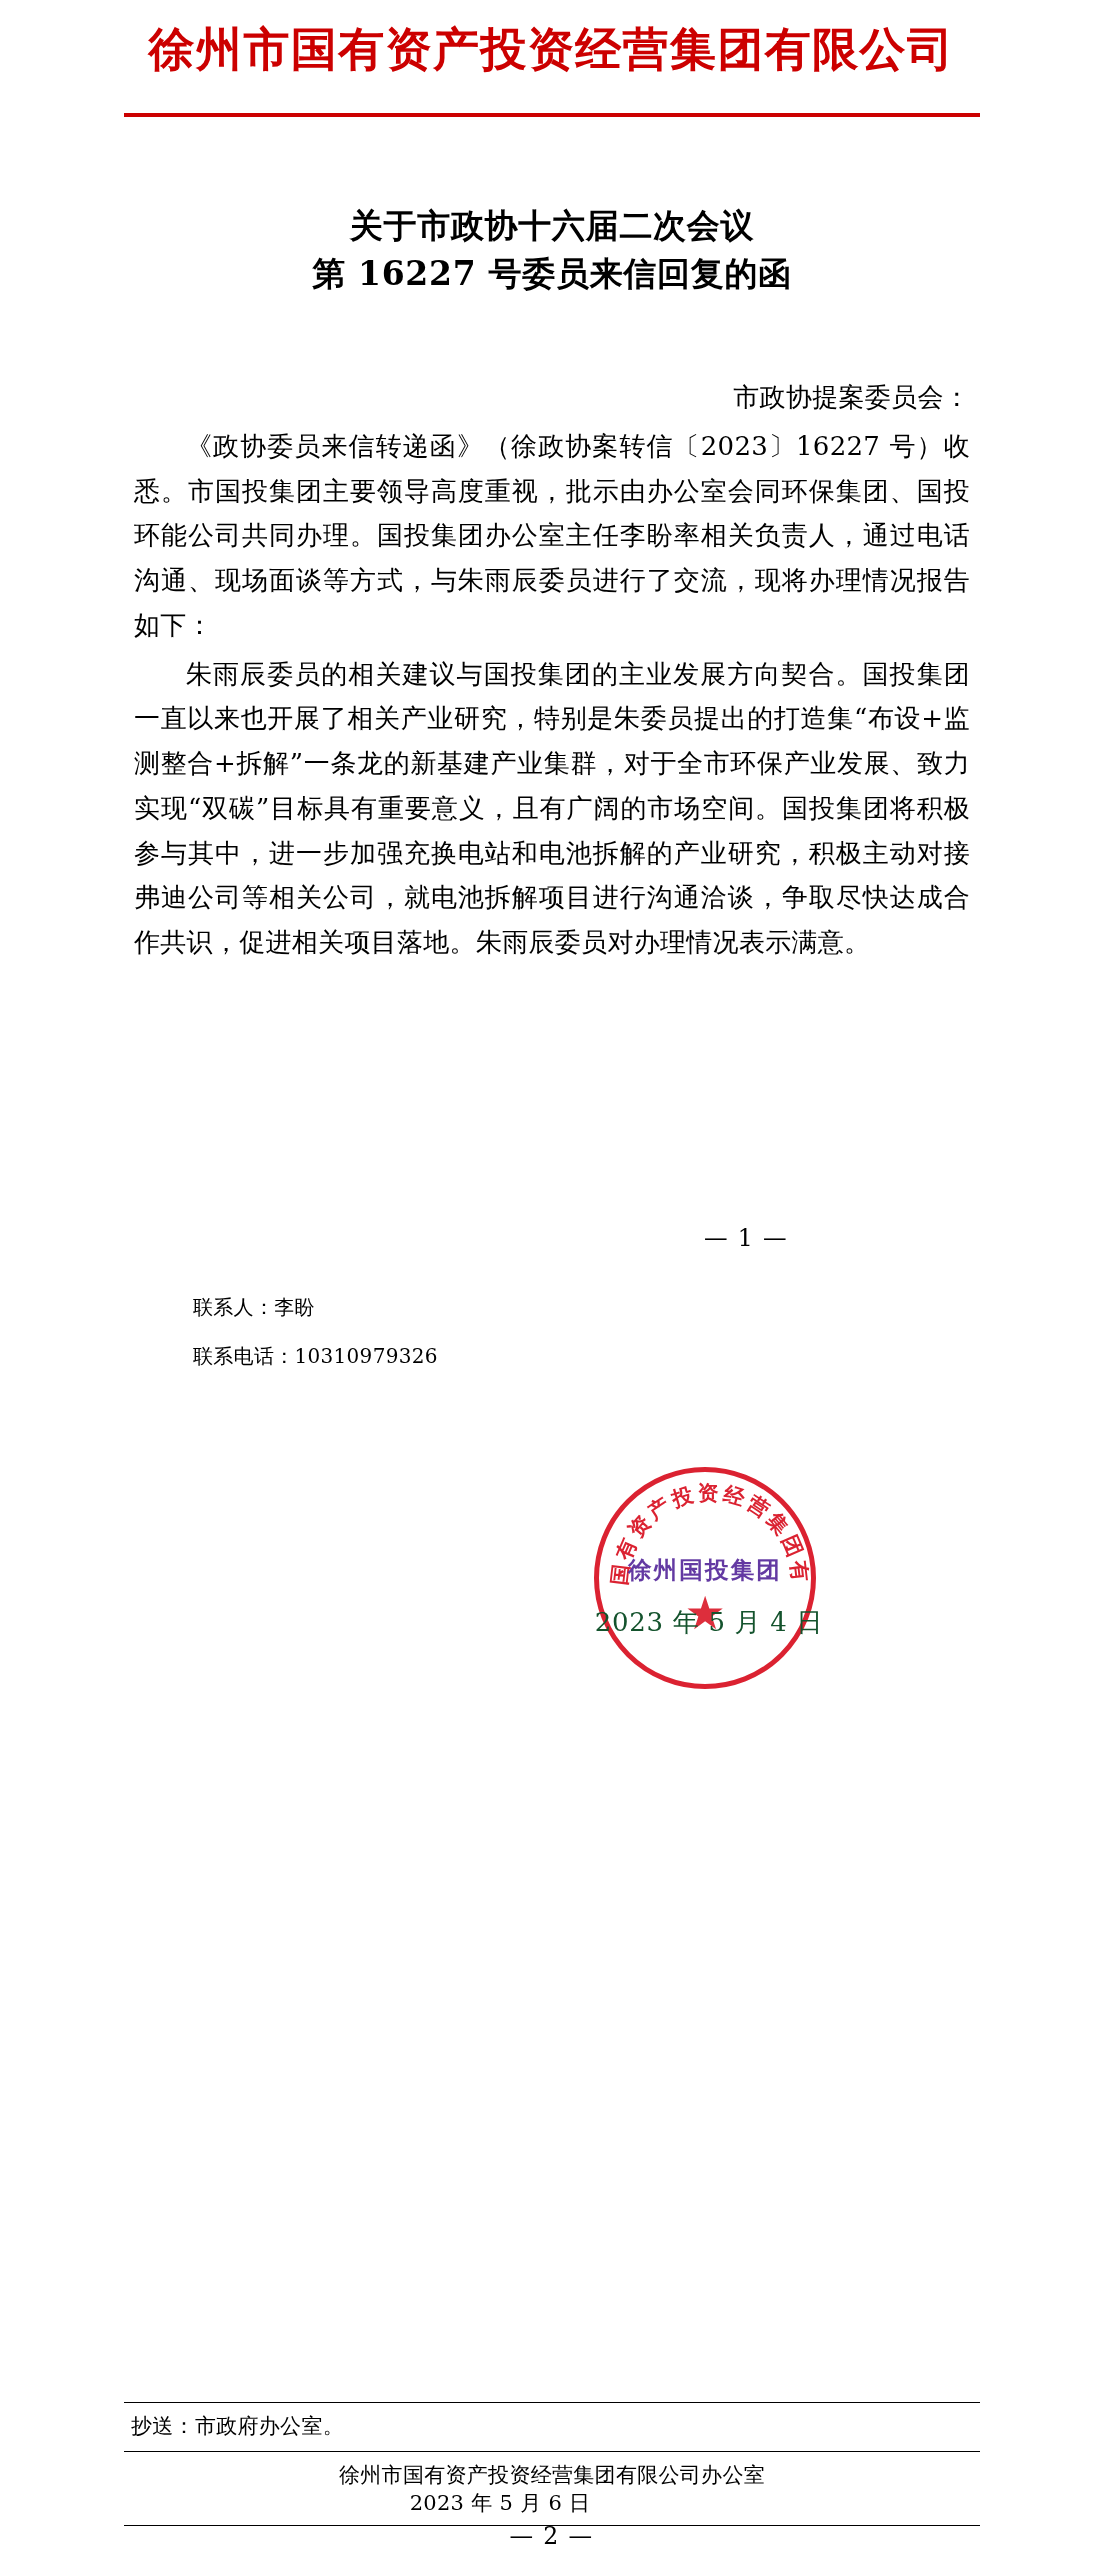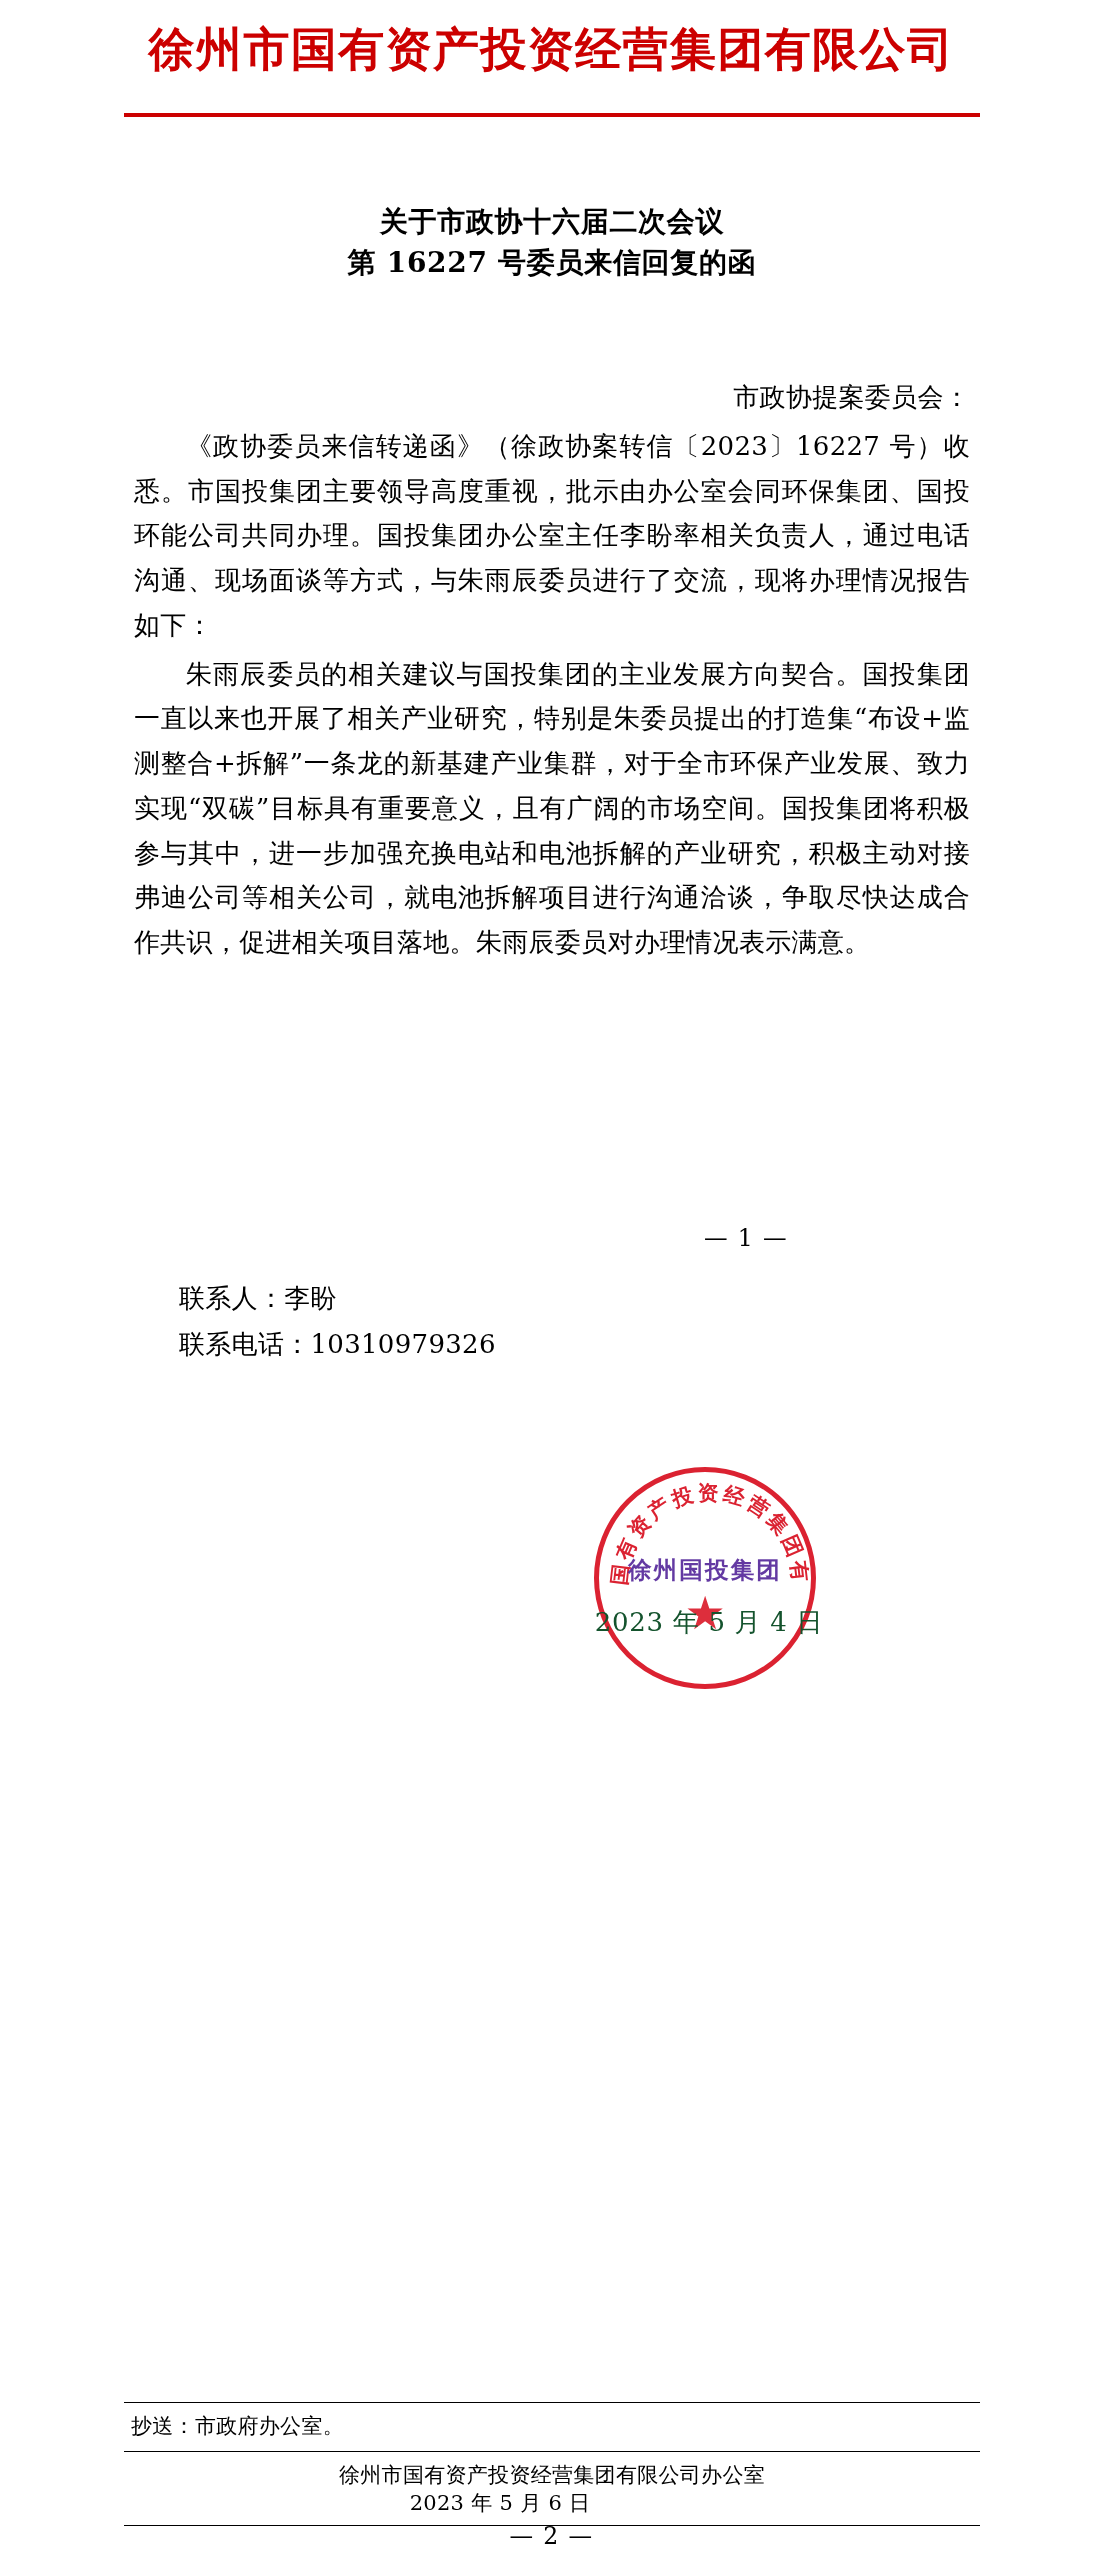--- a/index.html
+++ b/index.html
@@ -51,21 +51,21 @@
   }
 
   
   .doc-title {
     position: absolute;
     left: 124px;
     top: 202px;
     width: 856px;
     text-align: center;
     font-weight: bold;
-    font-size: 28px;
+    font-size: 33px;
     line-height: 1.45;
     letter-spacing: 0.7px;
   }
   .doc-title .line2 {
     display: block;
   }
 
   
   .body-block {
     position: absolute;
@@ -106,24 +106,24 @@
   }
 
   
   .contact-block {
     position: absolute;
     left: 179px;
     top: 1276px;
     width: 626px;
   }
   .contact-line {
-    font-size: 26px;
+    font-size: 20px;
     line-height: 1.75;
     letter-spacing: 0.3px;
-    margin: 0;
+    margin: 14px;
   }
 
   
   .seal-area {
     position: absolute;
     left: 549px;
     top: 1467px;
     width: 320px;
     height: 250px;
   }

